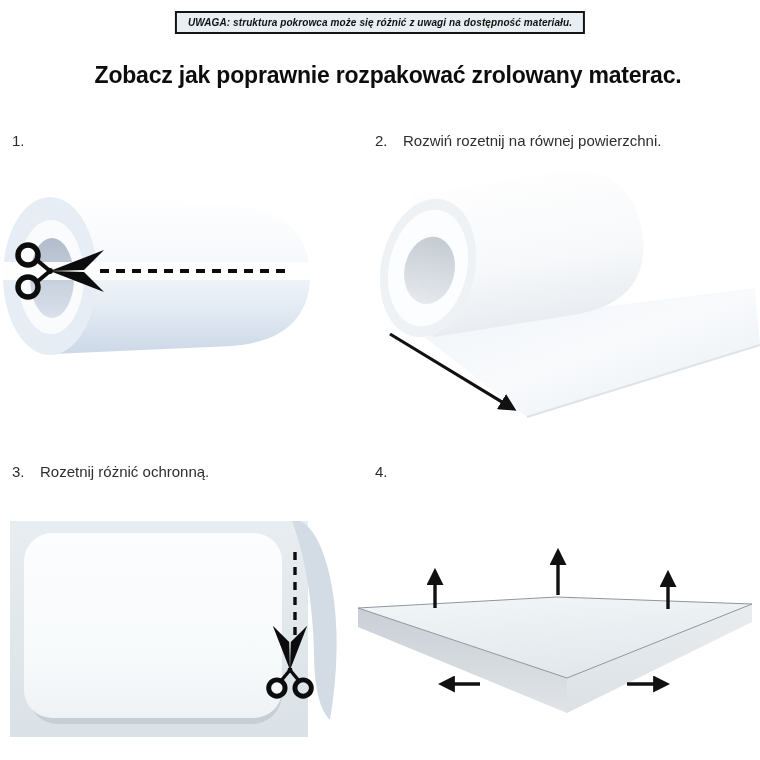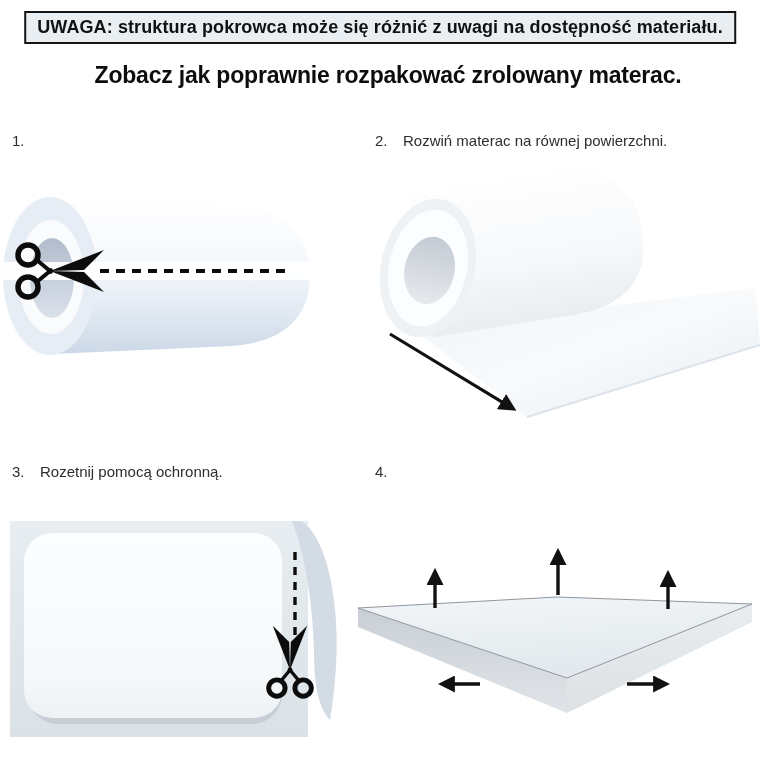--- a/index.html
+++ b/index.html
@@ -4,21 +4,21 @@
 <style>
   html,body{margin:0;padding:0;background:#ffffff;}
   .canvas{
     position:relative;width:760px;height:760px;background:#ffffff;overflow:hidden;
     font-family:"Liberation Sans",sans-serif;color:#2e2e2e;
   }
   .banner{
     position:absolute;top:11px;left:50%;transform:translateX(-50%);
     background:#e9eef2;border:2px solid #141414;
     padding:4px 11px;white-space:nowrap;
-    font-size:18px;font-weight:700;color:#111111;letter-spacing:.1px;
+    font-size:10px;font-weight:700;color:#111111;letter-spacing:.1px;font-style:italic;
   }
   .title{
     position:absolute;top:54px;left:0;width:760px;margin:8px;
     text-align:center;font-size:23px;font-weight:700;color:#0d0d0d;letter-spacing:-.2px;
   }
   .step-label{
     position:absolute;display:flex;align-items:flex-start;
     font-size:15px;line-height:22px;color:#2e2e2e;
   }
   .step-label .num{width:28px;flex:0 0 28px;}
@@ -43,25 +43,25 @@
     <span>UWAGA: struktura pokrowca może się różnić z uwagi na dostępność materiału.</span>
   </div>
 
   <h1 class="title">Zobacz jak poprawnie rozpakować zrolowany materac.</h1>
 
   <div class="step-label s1">
     <span class="num">1.</span>
   </div>
   <div class="step-label s2">
     <span class="num">2.</span>
-    <span class="txt">Rozwiń materac na równej powierzchni.</span>
+    <span class="txt">Rozwiń rozetnij na równej powierzchni.</span>
   </div>
   <div class="step-label s3">
     <span class="num">3.</span>
-    <span class="txt">Rozetnij pomocą ochronną.</span>
+    <span class="txt">Rozetnij różnić ochronną.</span>
   </div>
   <div class="step-label s4">
     <span class="num">4.</span>
   </div>
 
   <div class="illus i1">
     <svg width="332" height="172" viewBox="0 0 332 172" xmlns="http://www.w3.org/2000/svg">
       <defs>
         <linearGradient id="bodyG1" x1="0" y1="0" x2="0" y2="1">
           <stop offset="0" stop-color="#ffffff"></stop>

